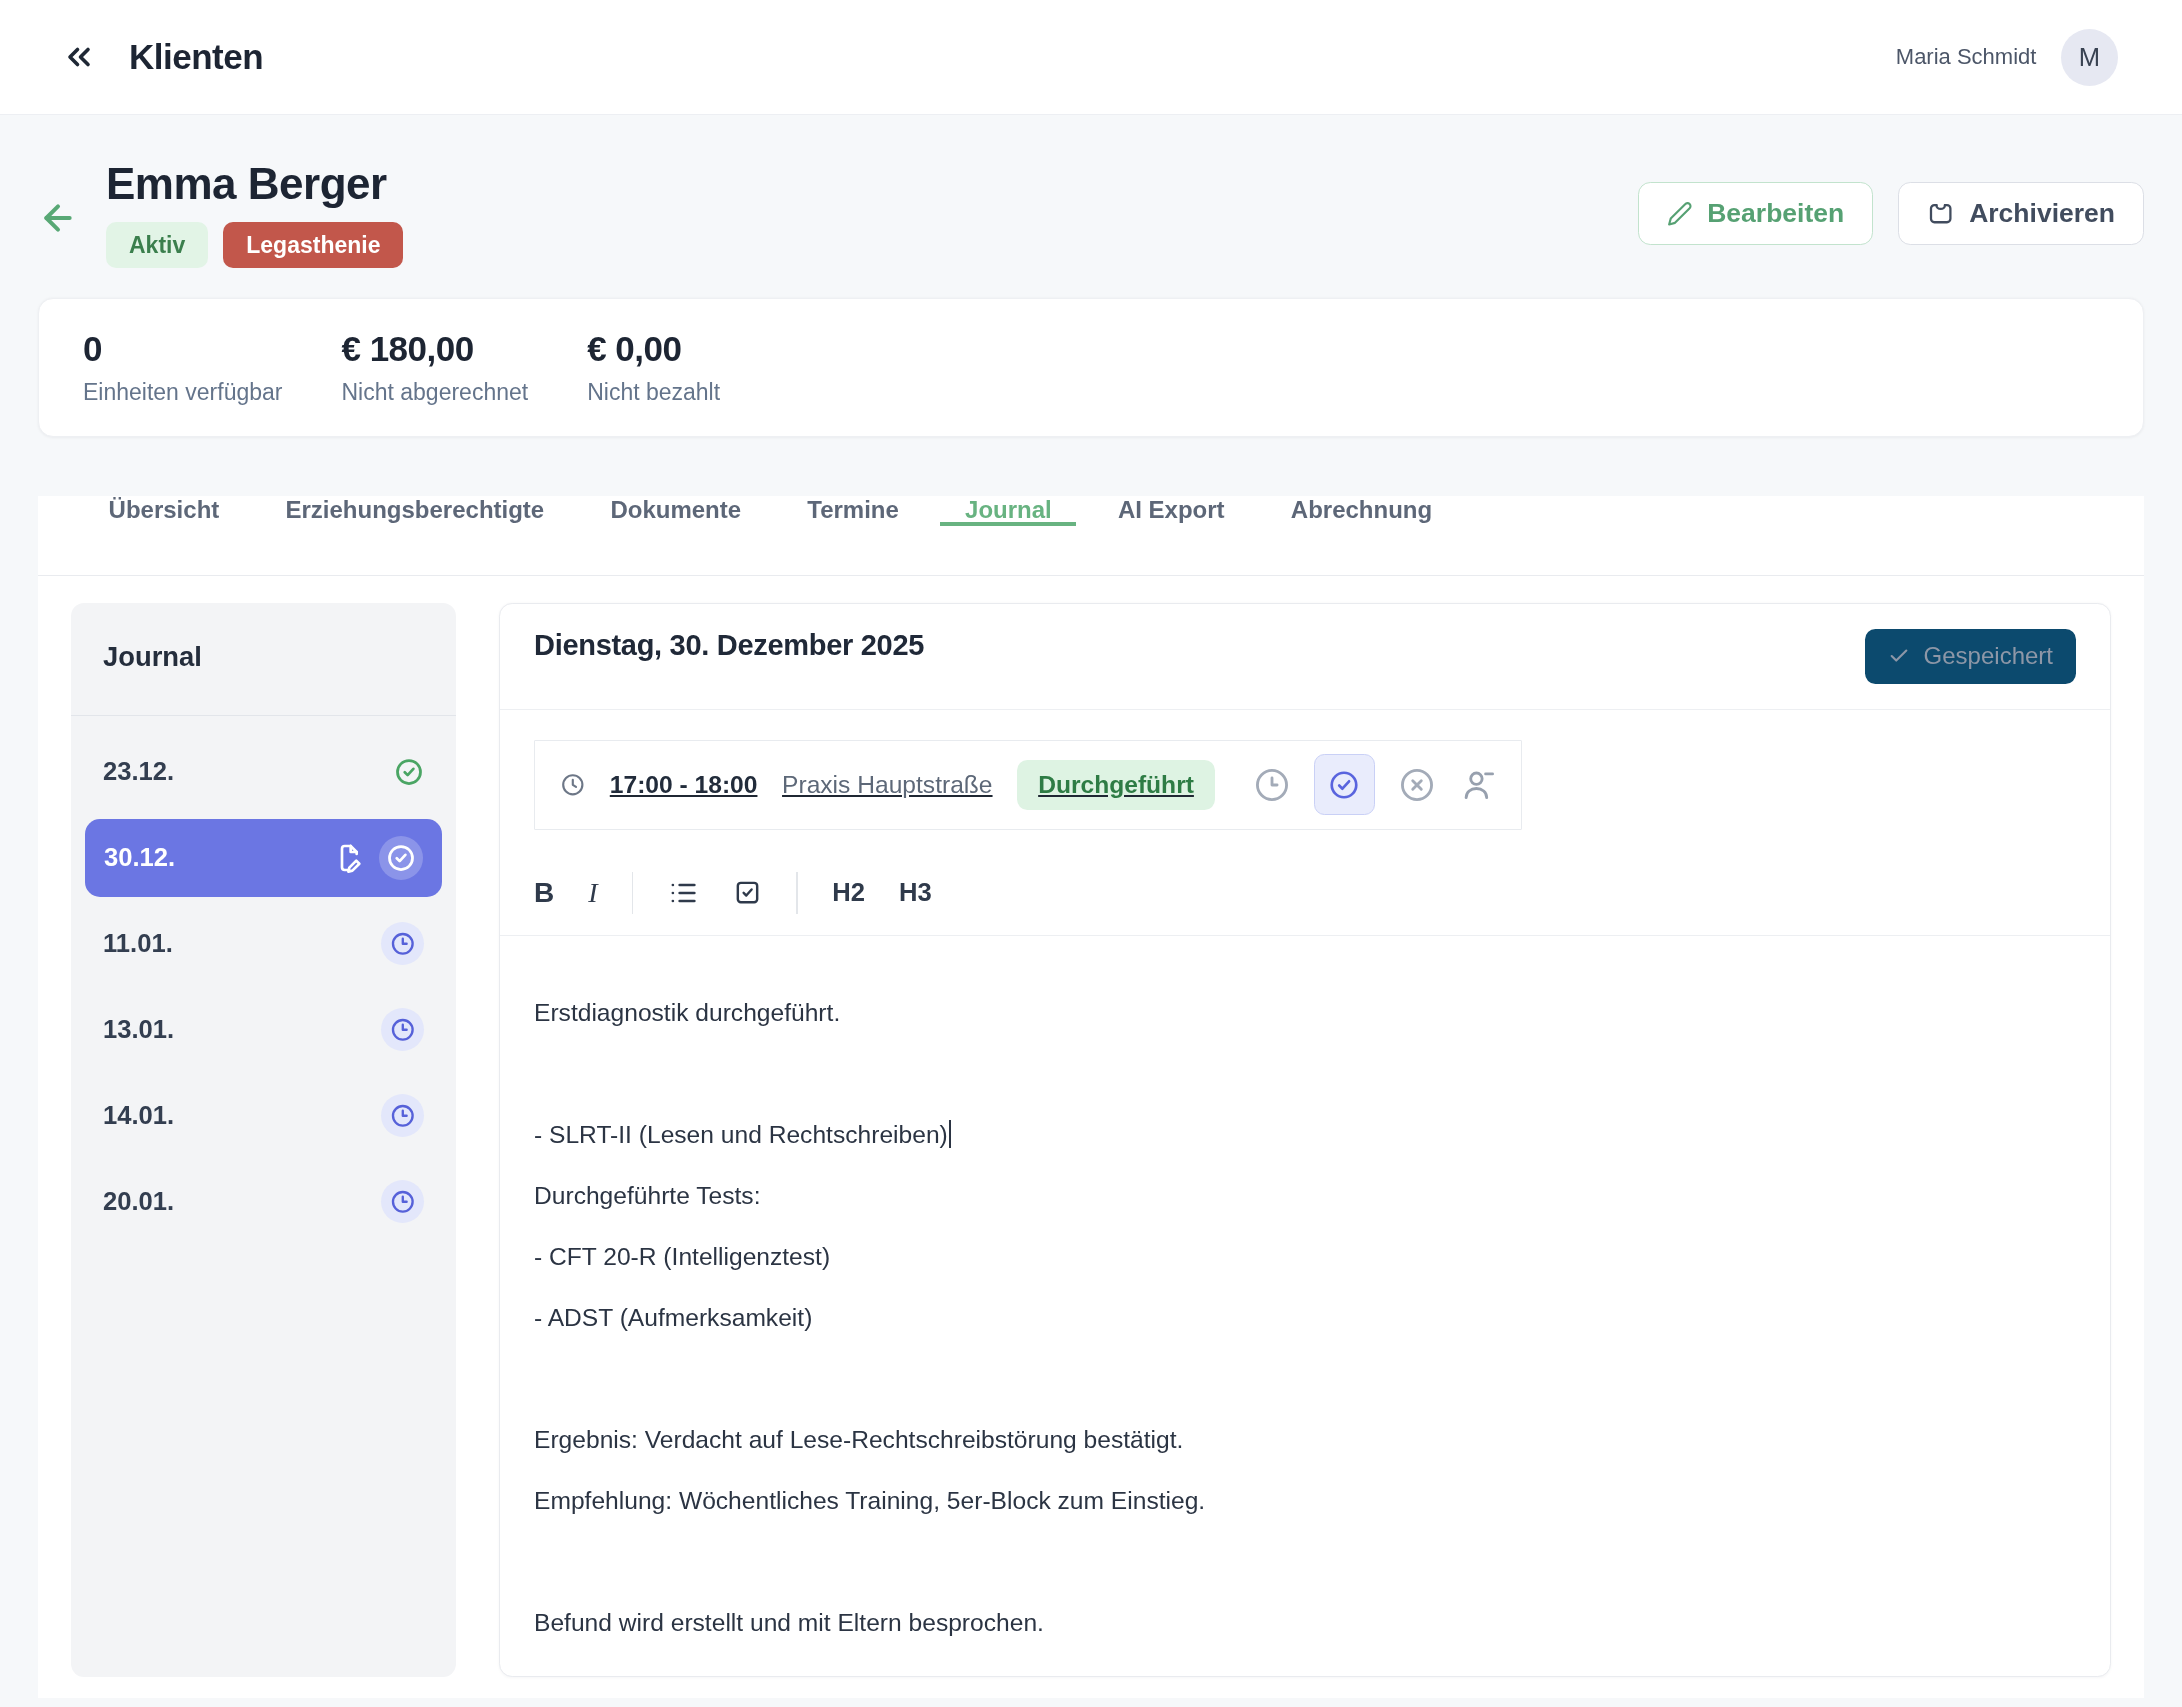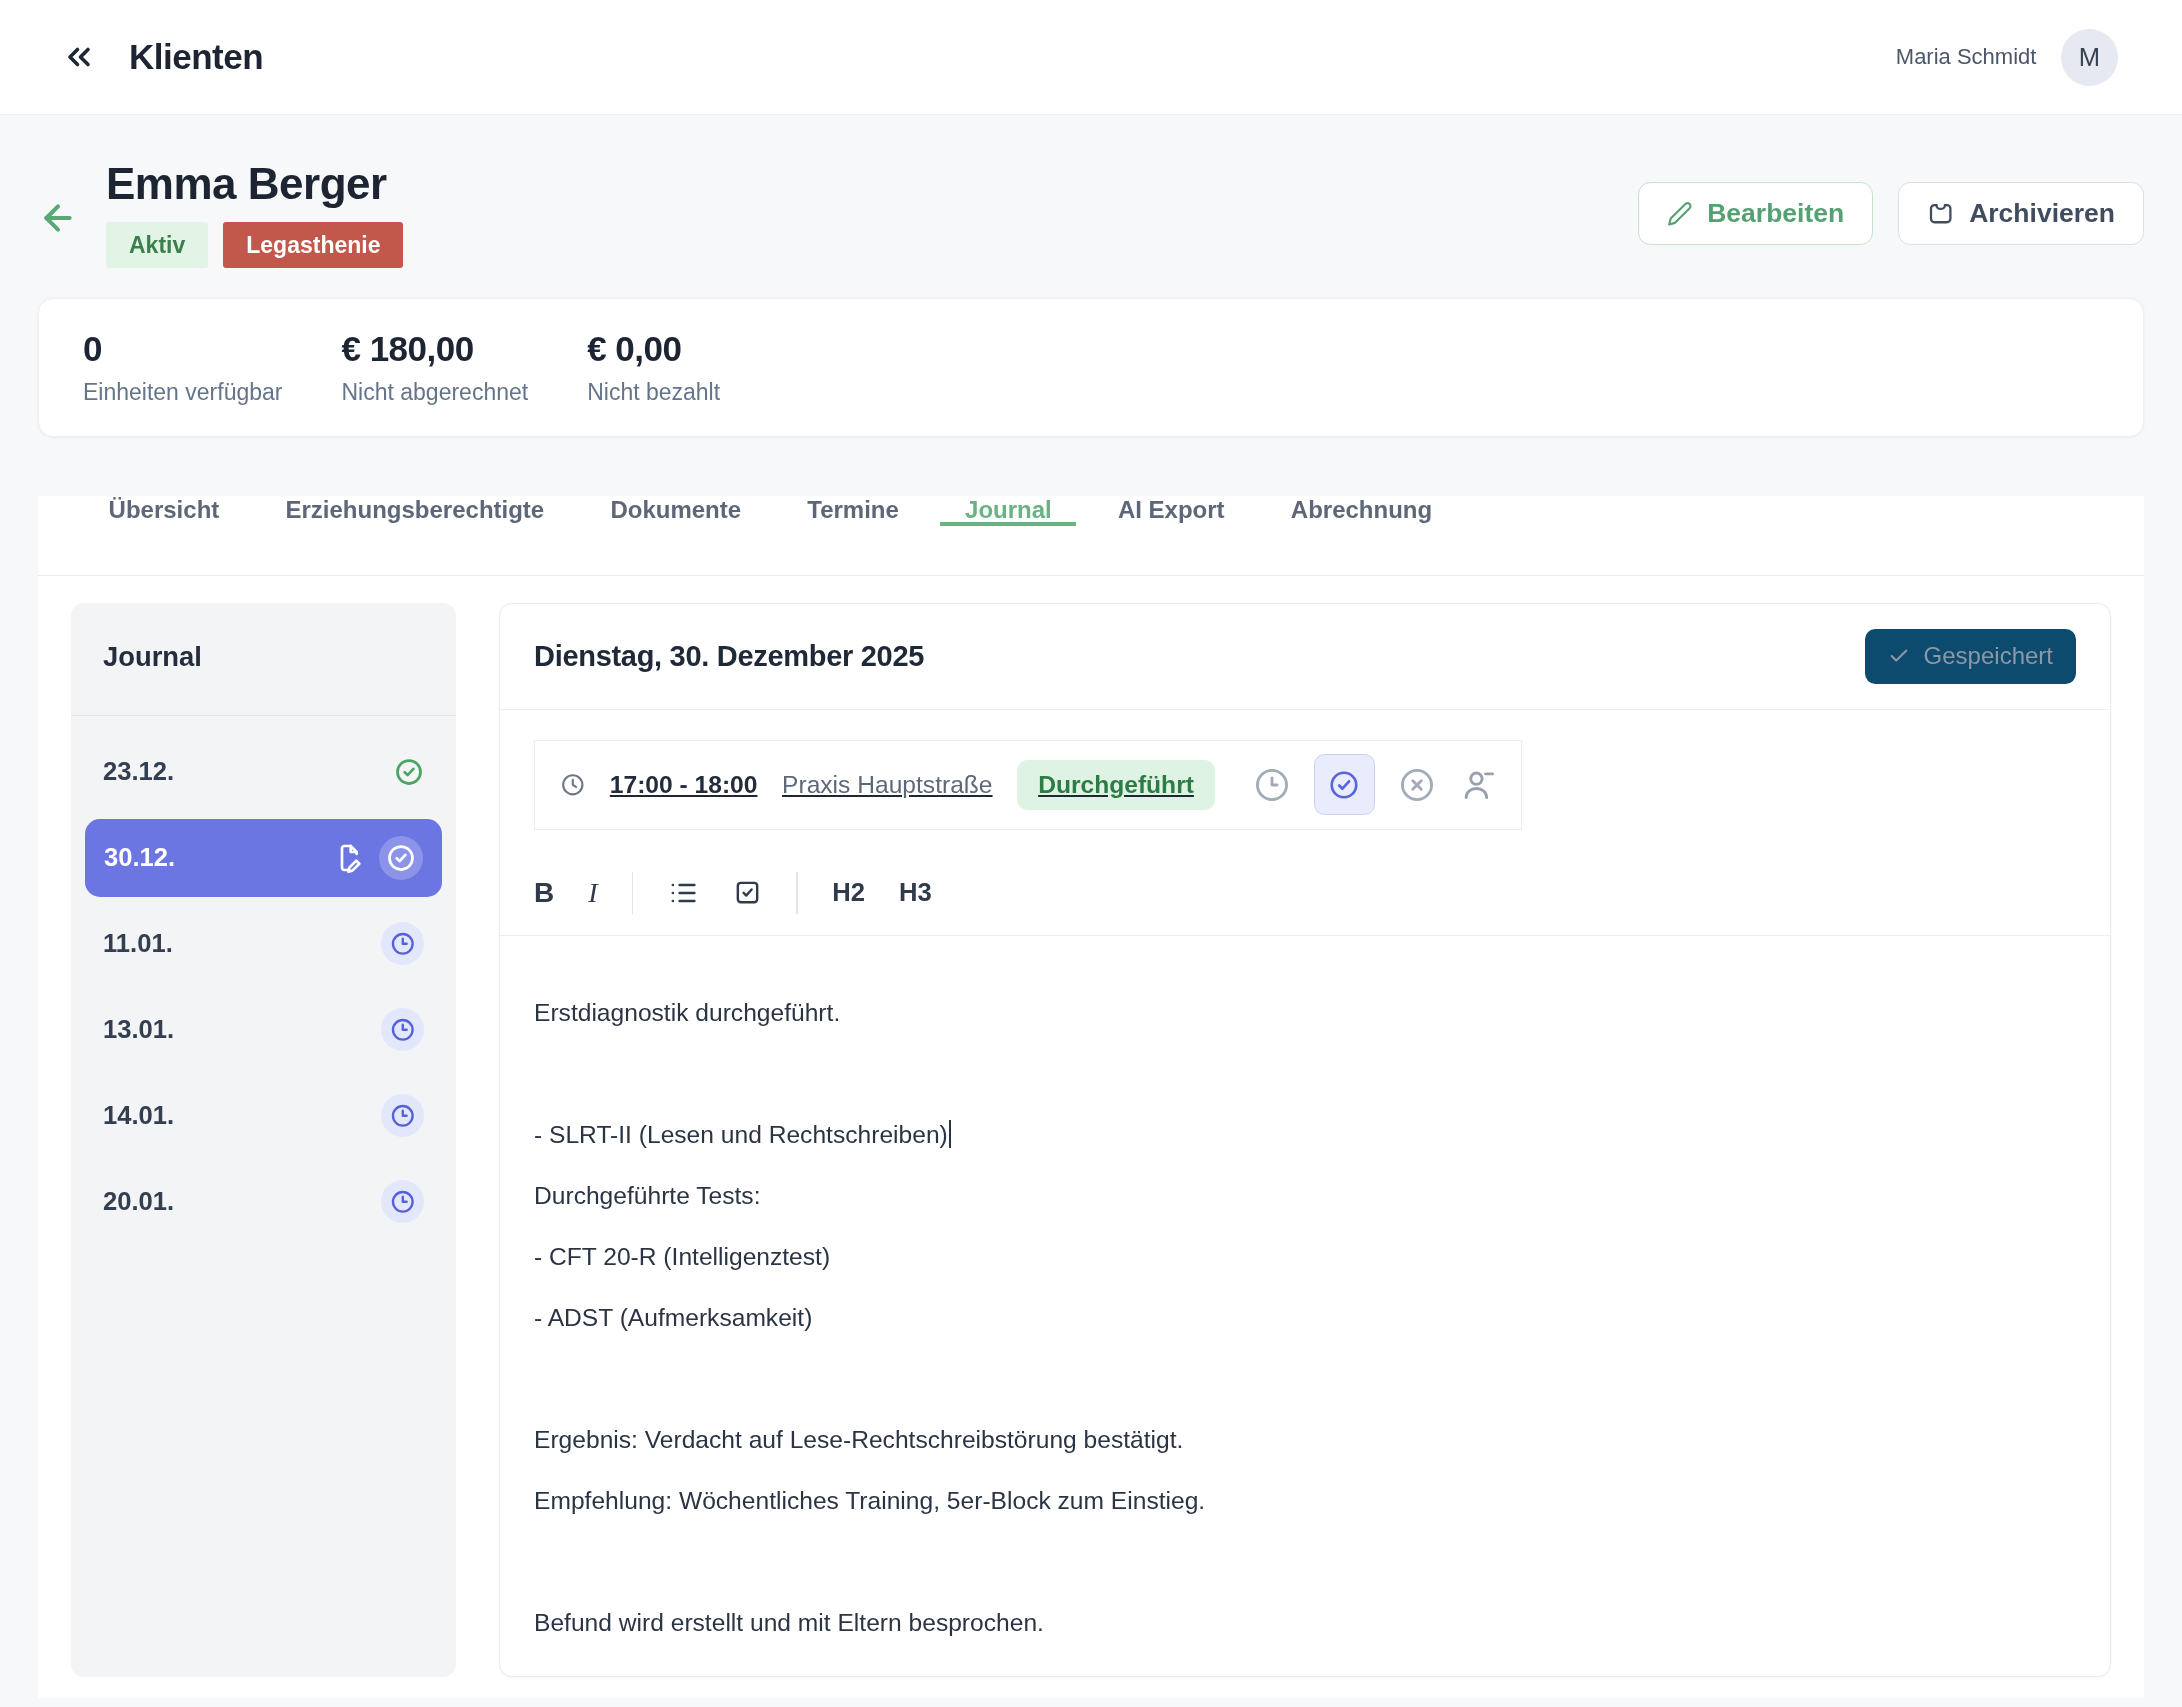--- a/index.html
+++ b/index.html
@@ -26,21 +26,21 @@
     display: flex; align-items: center; justify-content: center;
     font-size: 25.6px; color: #394252; font-weight: 500;
   }
 
   
   .client-section { padding: 44px 38px 0; }
   .client-header { display: flex; align-items: center; gap: 28px; }
   .client-header .back { margin-top: 9.5px; cursor: pointer; }
   .client-info h2 { font-size: 44px; font-weight: 700; color: #1d2533; letter-spacing: -0.5px; margin-bottom: 13.2px; }
   .badges { display: flex; gap: 15px; }
-  .badge { font-size: 23px; font-weight: 700; border-radius: 3px; padding: 9.5px 23px; }
+  .badge { font-size: 23px; font-weight: 700; border-radius: 10px; padding: 9.5px 23px; }
   .badge.green { background: #e2f4e6; color: #3b7f4d; }
   .badge.red   { background: #c2574b; color: #ffffff; }
   .actions { margin-left: auto; align-self: flex-start; margin-top: 23px; display: flex; gap: 24.6px; }
   .btn {
     display: inline-flex; align-items: center; gap: 15px; background: #ffffff;
     font-size: 26.5px; font-weight: 600; border-radius: 12.3px; padding: 15px 28px; cursor: pointer;
   }
   .btn.edit    { border: 1.9px solid #c2e3cd; color: #56a173; }
   .btn.archive { border: 1.9px solid #dcdfe6; color: #414c5e; }
 
@@ -93,21 +93,21 @@
   }
   .clock-chip {
     width: 43px; height: 43px; border-radius: 50%; background: #e3e7fb;
     display: flex; align-items: center; justify-content: center;
   }
 
   .main-card {
     flex: 1; min-height: 1074px; background: #ffffff; border: 1.9px solid #e9ebef;
     border-radius: 13.2px; box-shadow: 0 0.9px 2.8px rgba(16,24,40,0.04);
   }
-  .entry-header { display: flex; align-items: center; padding: 25.6px 34px; border-bottom: 1.9px solid #edeff2; }
+  .entry-header { display: flex; padding: 25.6px 34px; border-bottom: 1.9px solid #edeff2; }
   .entry-header h3 { font-size: 29px; font-weight: 700; color: #202938; letter-spacing: -0.3px; }
   .saved-pill {
     margin-left: auto; background: #0c4a6e; border-radius: 10.4px; padding: 13.2px 23px;
     display: flex; align-items: center; gap: 13.2px; font-size: 24px; color: #8d97a7;
   }
 
   .appt-bar {
     margin: 30px 34px 0; width: fit-content; border: 1.9px solid #e8ebef; border-radius: 1px;
     padding: 13.2px 24.6px; display: flex; align-items: center; gap: 24.6px; text-decoration: underline;
   }

